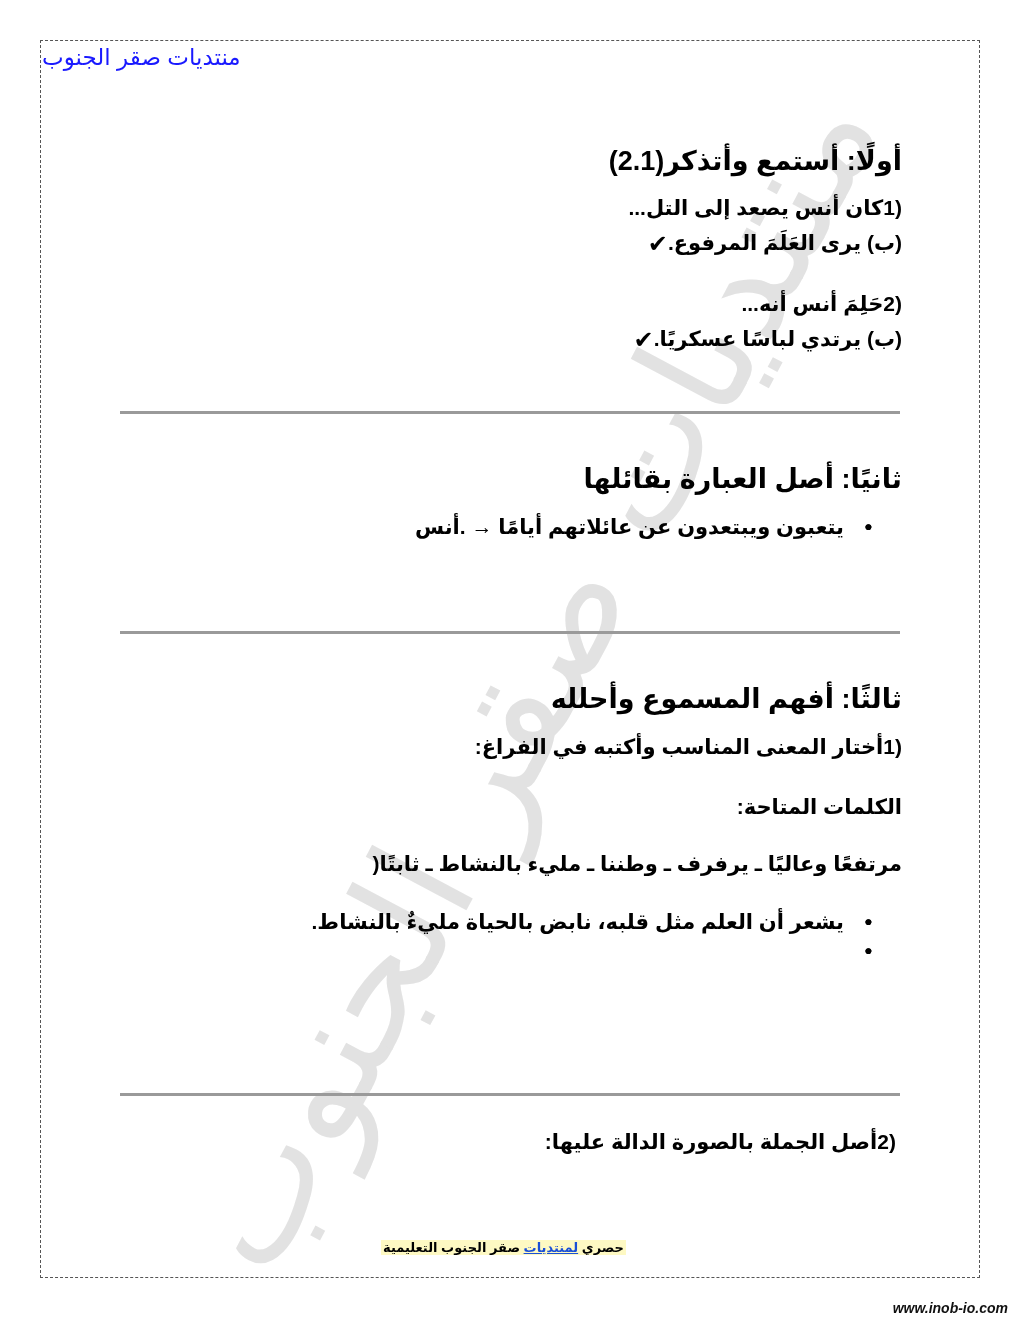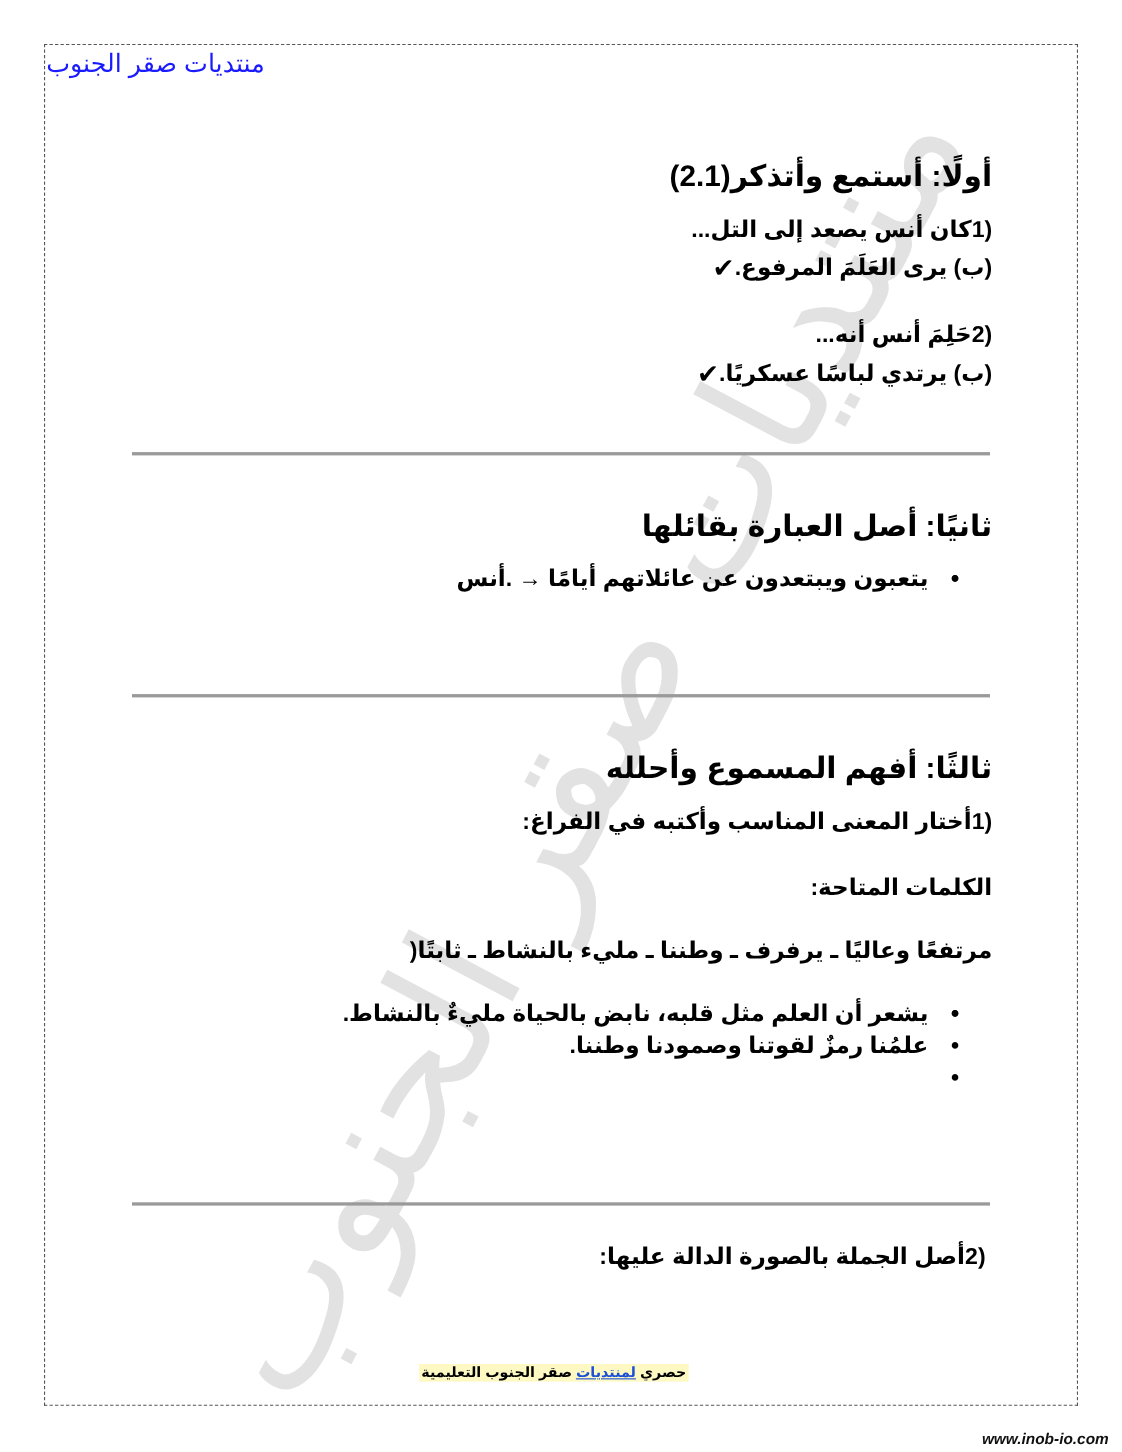--- a/index.html
+++ b/index.html
@@ -63,21 +63,21 @@
 <div class="hr" style="top:631px;"></div>
 
 <div class="rtl h1" style="top:664px;">ثالثًا: أفهم المسموع وأحلله</div>
 <div class="rtl q" style="top:735px;">(1أختار المعنى المناسب وأكتبه في الفراغ:</div>
 <div class="rtl q" style="top:795px;">الكلمات المتاحة:</div>
 <div class="rtl q" style="top:852px;">مرتفعًا وعاليًا ـ يرفرف ـ وطننا ـ مليء بالنشاط ـ ثابتًا(</div>
 
 <ul class="bullet-list rtl" style="top:907px; right:118px;">
   <li><span class="dot">•</span></li>
   <li><span class="dot">•</span><span>يشعر أن العلم مثل قلبه، نابض بالحياة مليءٌ بالنشاط.</span></li>
-  <li><span class="dot">•</span><span>علمُنا رمزٌ لقوتنا وصمودنا وطننا.</span></li>
+  <li><span class="dot">•</span></li>
   <li><span class="dot">•</span></li>
 </ul>
 
 <div class="hr" style="top:1093px;"></div>
 
 <div class="rtl q" style="top:1130px; right:124px;">(2أصل الجملة بالصورة الدالة عليها:</div>
 
 <div class="footer-note">
   <span>حصري </span><span class="link">لمنتديات</span><span> صقر الجنوب التعليمية</span>
 </div>

